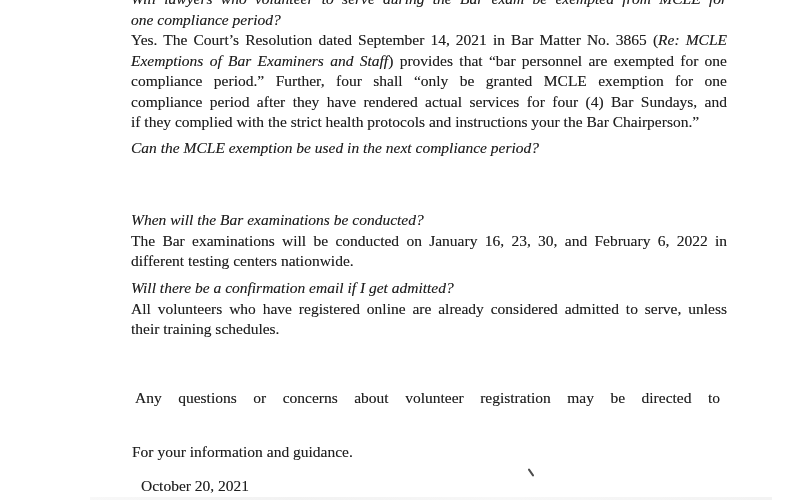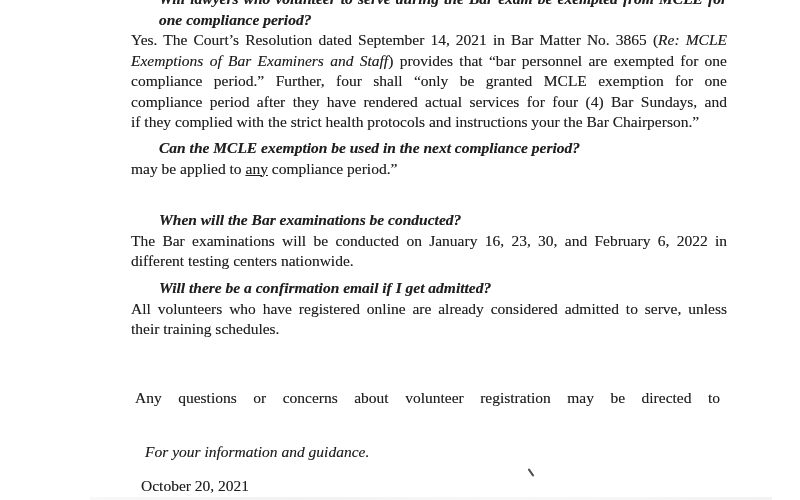--- a/index.html
+++ b/index.html
@@ -13,30 +13,30 @@
     position:relative;width:800px;height:500px;background:var(--bg);
     font-family:"Liberation Serif","DejaVu Serif",serif;
     font-size:15.5px;line-height:20.5px;color:var(--ink);
     text-shadow:0 0 .4px rgba(20,20,20,.45);
   }
   .qa{position:absolute;left:131px;width:596px;}
   .s1{top:-11px;}
   .s2{top:138px;}
   .s3{top:210px;}
   .s4{top:278px;}
-  .q .line{font-weight:bold;font-style:italic;margin-left:28px;}
+  .q .line{font-weight:normal;font-style:italic;}
   .line{white-space:normal;}
   .jst{text-align:justify;text-align-last:justify;}
   .it{font-style:italic;}
   .un{text-decoration:underline;}
   a.lnk{color:var(--link);text-decoration:underline;cursor:pointer;}
   .closing{position:absolute;}
   .c1{top:388px;left:88px;width:632px;}
   .c1 .line:first-child{padding-left:47px;}
-  .c2{top:442px;left:145px;font-style:italic;}
+  .c2{top:442px;left:132px;}
   .c3{top:476px;left:141px;}
   .stray{
     position:absolute;left:530px;top:468px;width:2px;height:9px;
     background:#2e2e2e;transform:rotate(-35deg);border-radius:1px;opacity:.85;
   }
   .bottom-smudge{
     position:absolute;left:90px;right:28px;bottom:0;height:3px;
     background:linear-gradient(to right,#f6f6f6,#efefef 30%,#f5f5f5 60%,#f0f0f0);
     opacity:.8;
   }
@@ -58,21 +58,20 @@
         <div class="line jst"><span class="">compliance period after they have rendered actual services for four (4) Bar Sundays, and</span></div>
         <div class="line"><span class="">if they complied with the strict health protocols and instructions your the Bar Chairperson.”</span></div>
       </div>
   </section>
 
   <section class="qa s2">
     <div class="q">
         <div class="line"><span class="">Can the MCLE exemption be used in the next compliance period?</span></div>
       </div>
     <div class="a">
-        <div class="line"><span class="">may be applied to </span><span class="un">any</span><span class=""> compliance period.”</span></div>
       </div>
   </section>
 
   <section class="qa s3">
     <div class="q">
         <div class="line"><span class="">When will the Bar examinations be conducted?</span></div>
       </div>
     <div class="a">
         <div class="line jst"><span class="">The Bar examinations will be conducted on January 16, 23, 30, and February 6, 2022 in</span></div>
         <div class="line"><span class="">different testing centers nationwide.</span></div>

